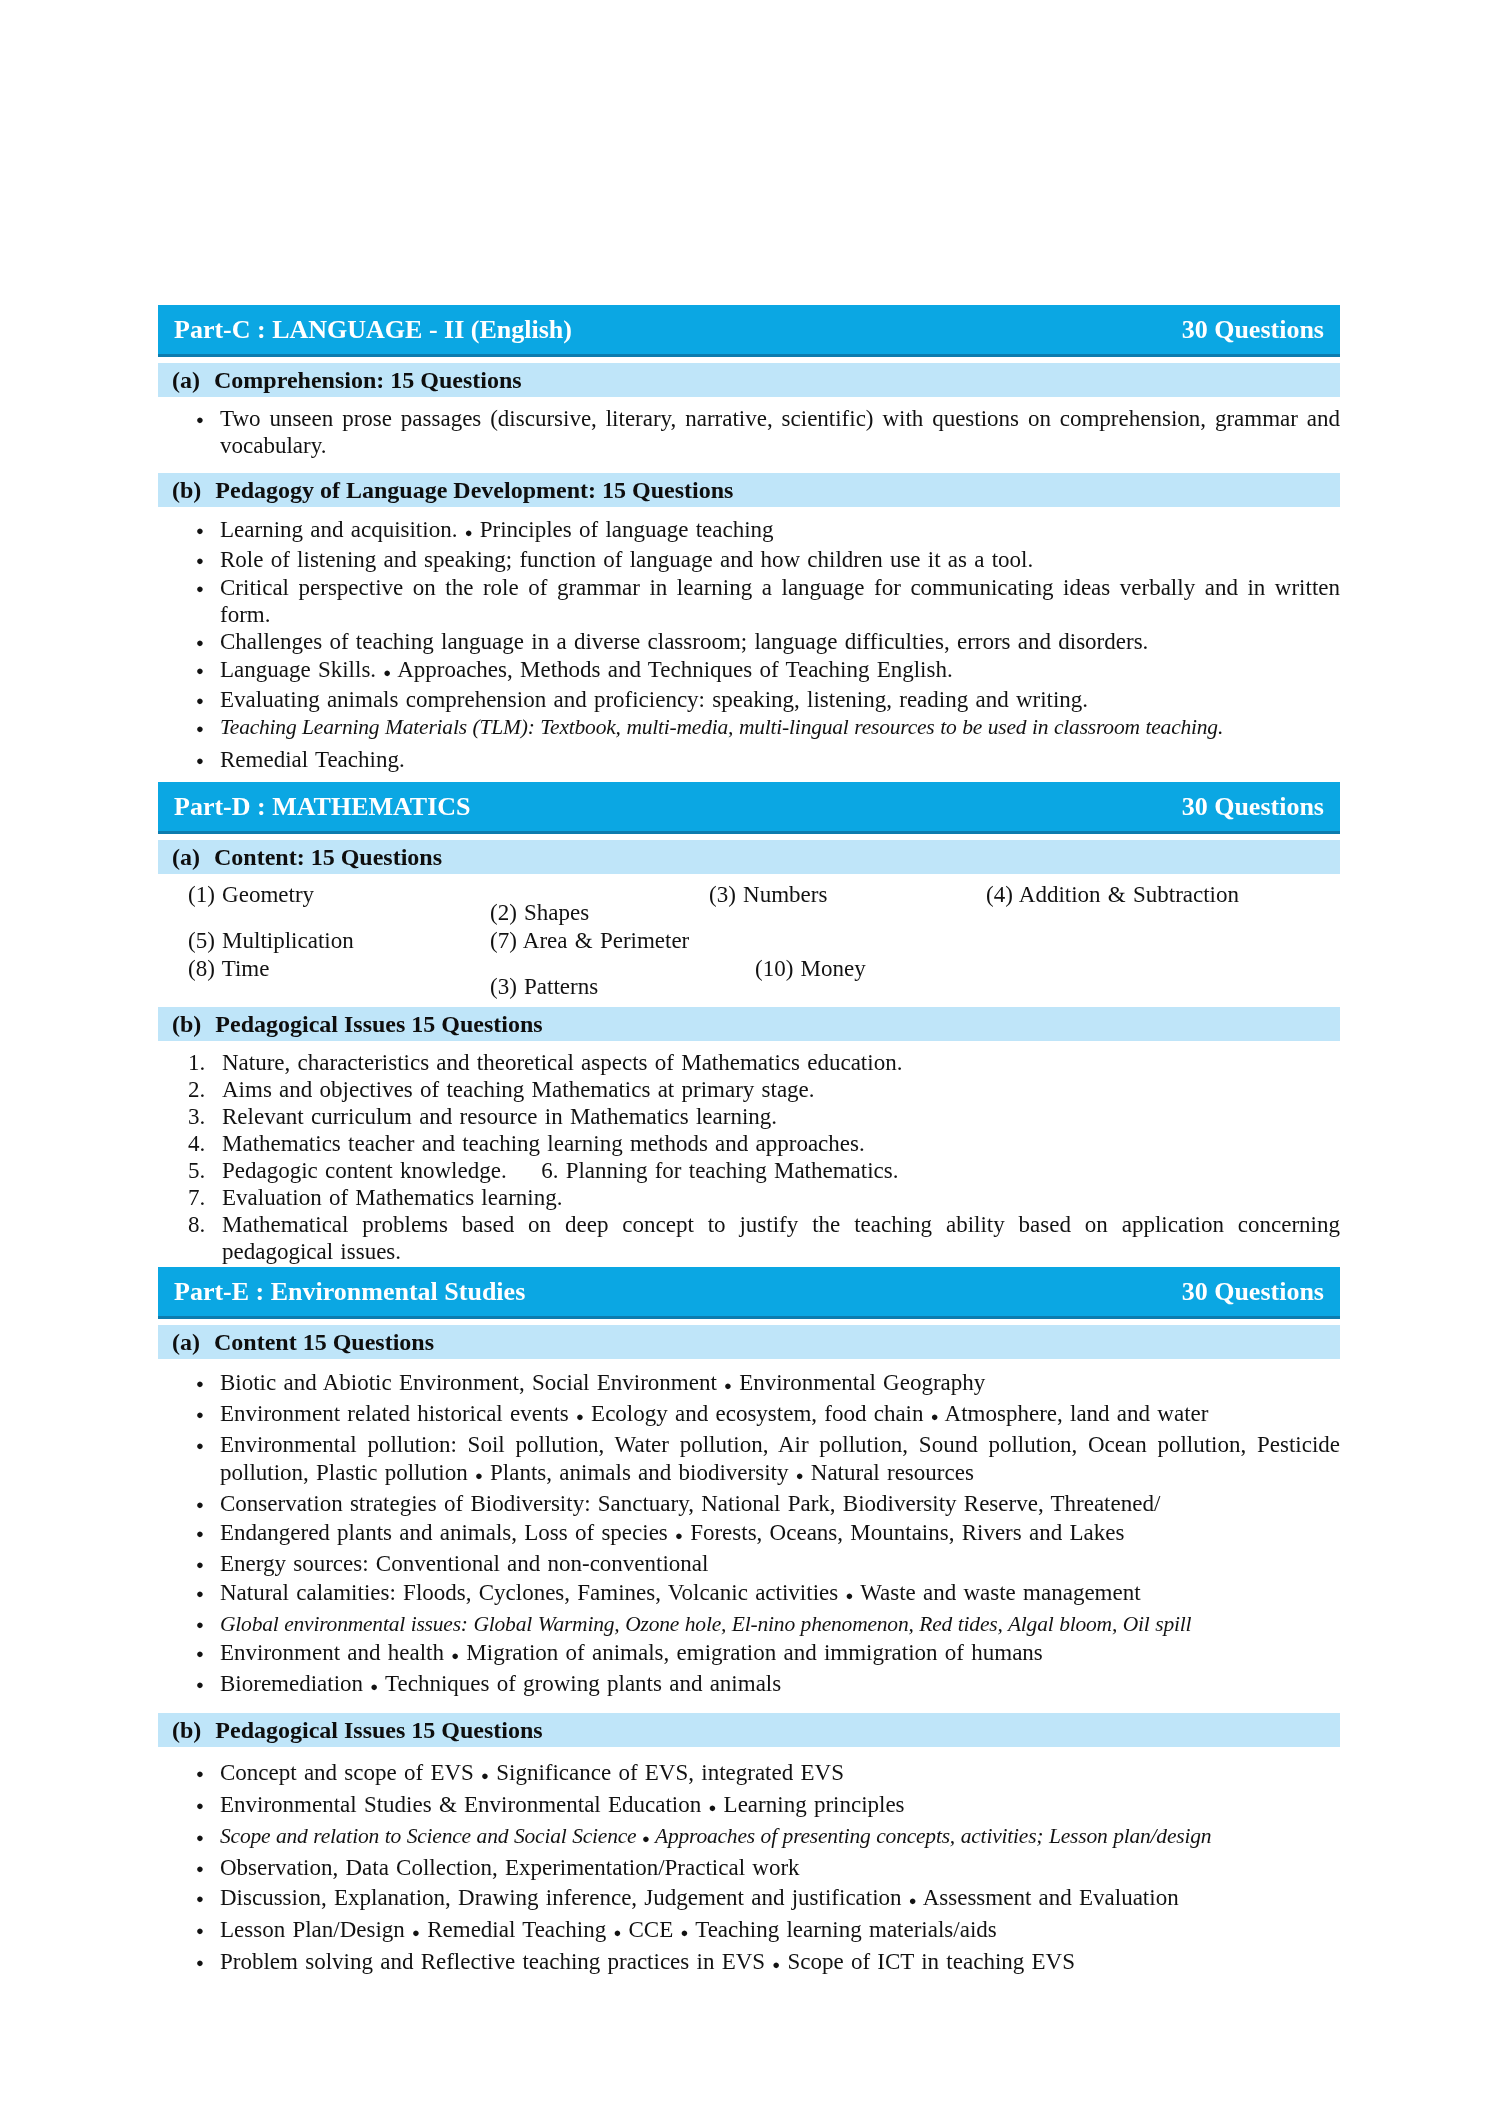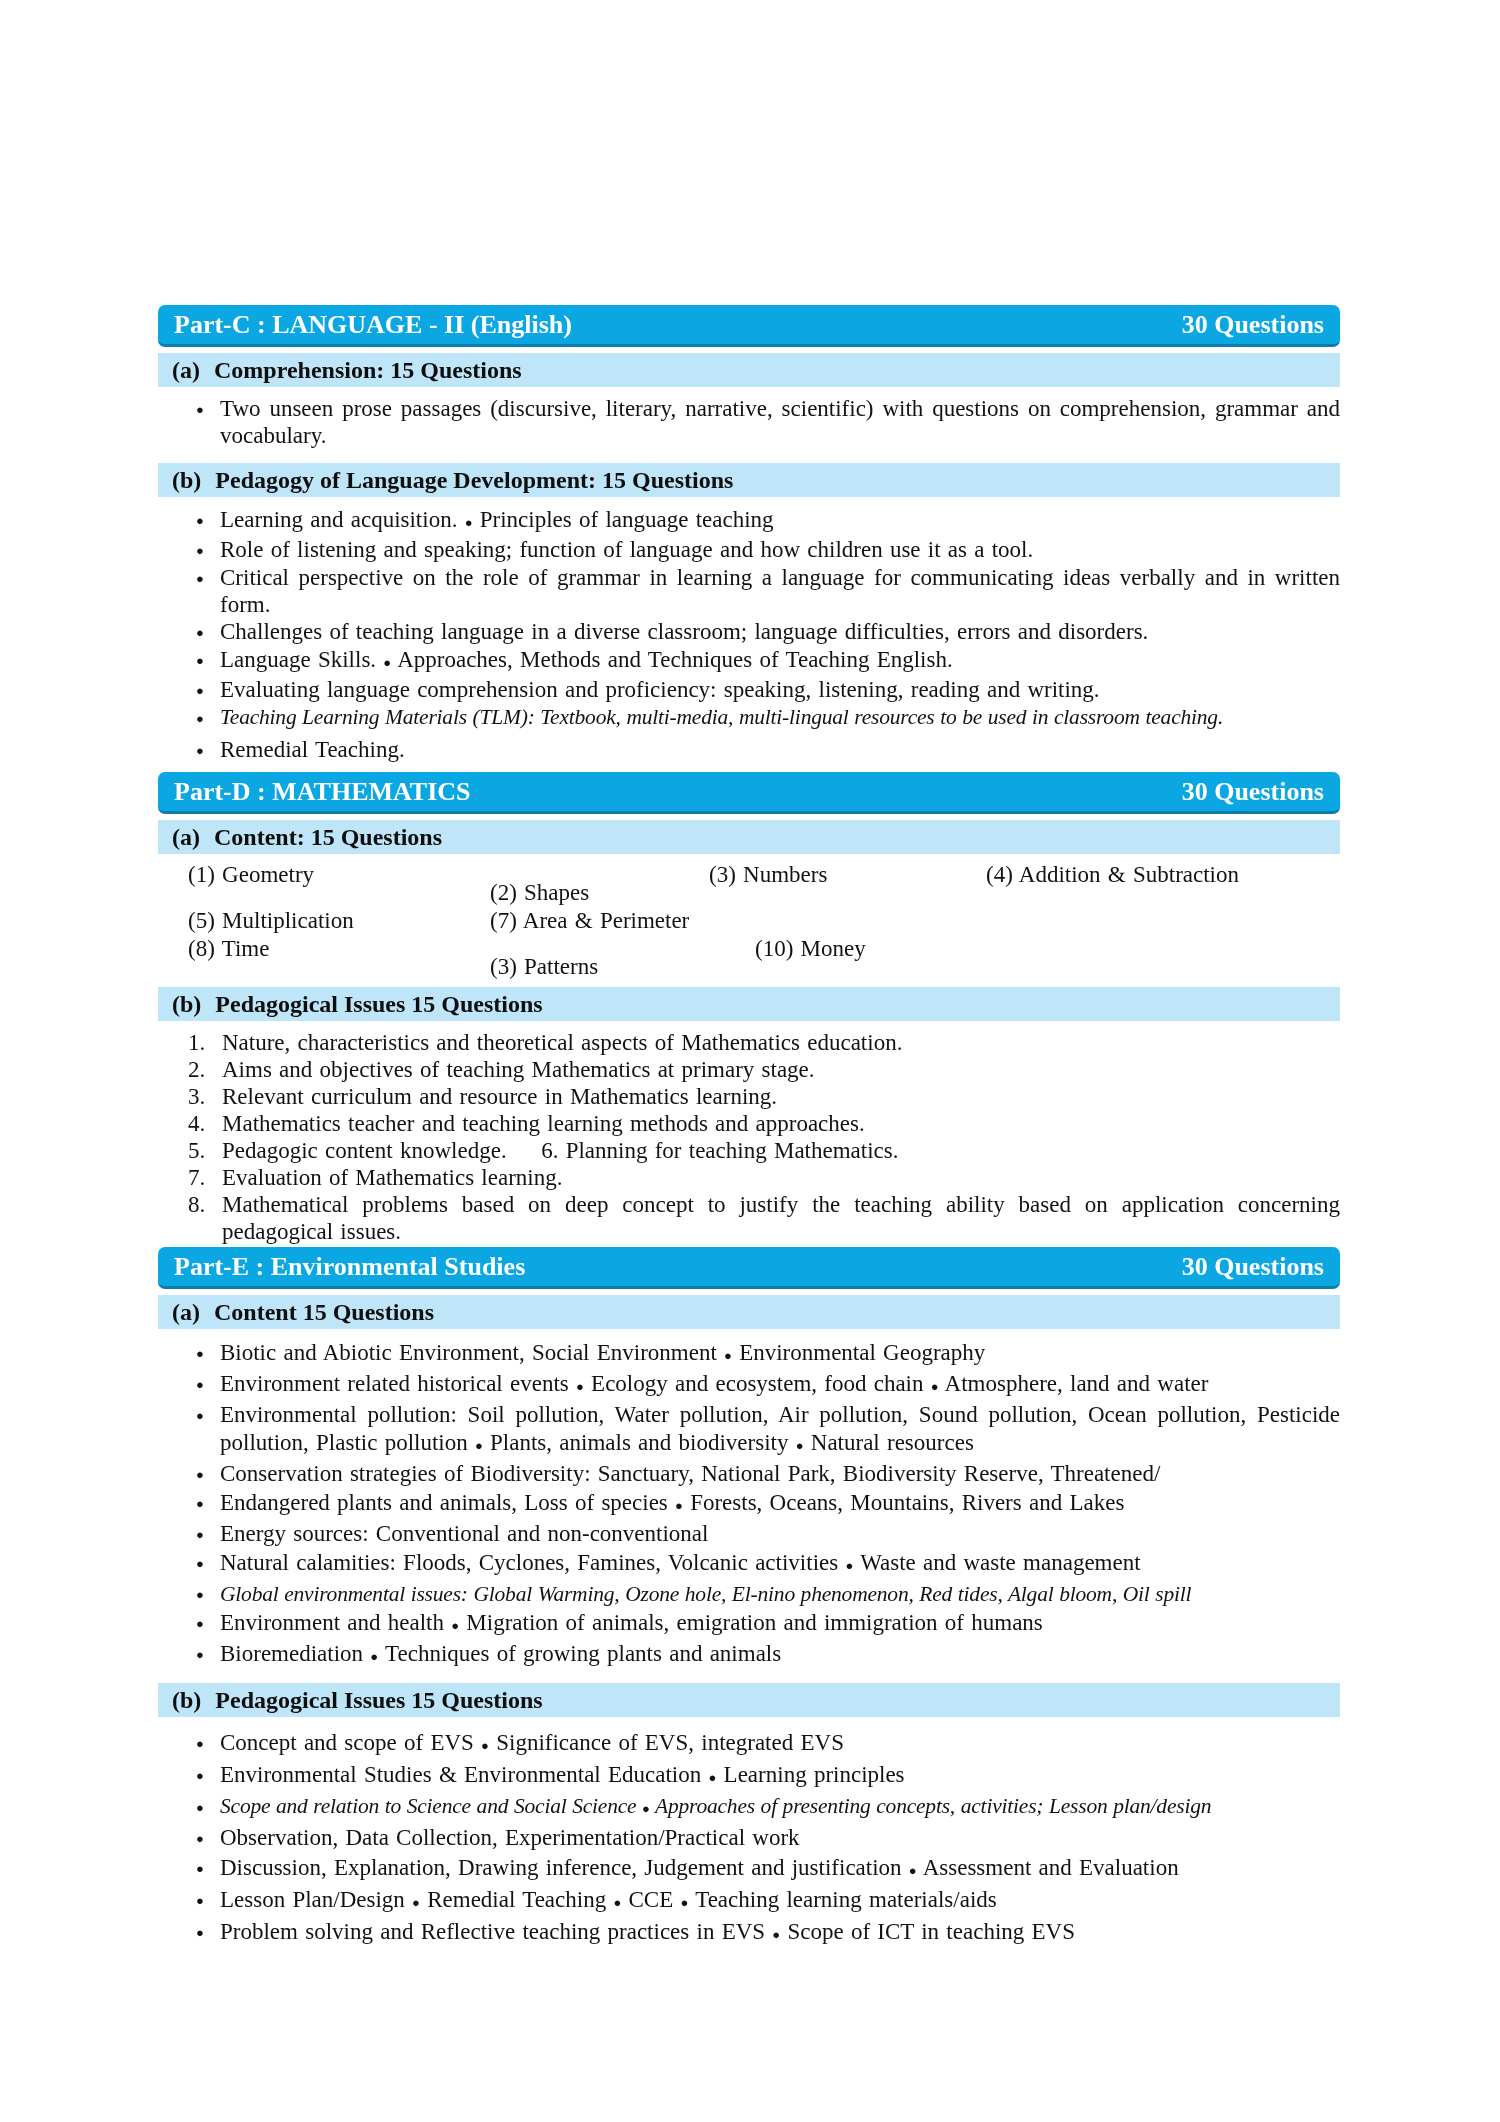--- a/index.html
+++ b/index.html
@@ -3,23 +3,23 @@
 <meta charset="utf-8">
 <style>
   * { box-sizing: border-box; }
   html,body { margin:0; padding:0; background:#ffffff; }
   body { font-family: "Liberation Serif", serif; color:#121212; }
   .page { position:relative; width:1500px; height:2122px; background:#ffffff; overflow:hidden; }
   .content { position:absolute; left:158px; top:305px; width:1182px; }
 
   .bar {
     display:flex; justify-content:space-between; align-items:center;
-    height:42px; padding:0 16px;
+    height:52px; padding:0 16px;
     background:#0ba7e3; border-bottom:3px solid #0d7cae;
-    color:#ffffff; font-weight:bold; font-size:26px;border-radius:7px;
+    color:#ffffff; font-weight:bold; font-size:26px;
   }
   .subbar {
     display:flex; align-items:baseline; gap:14px;
     height:34px; line-height:34px; margin-top:6px; padding:0 14px;
     background:#bfe5f9; color:#0e0e0e;
     font-weight:bold; font-size:24px;
   }
   .subbar .sb-title { white-space:nowrap; }
 
   .blk { font-size:23px; line-height:27px; word-spacing:1.5px; }
@@ -85,21 +85,21 @@
       <div class="bi indent38">
         <span class="dot">●</span>
         <span class="txt">Challenges of teaching language in a diverse classroom; language difficulties, errors and disorders.</span>
       </div>
       <div class="bi indent38">
         <span class="dot">●</span>
         <span class="txt">Language Skills.  <span class="idot">●</span> Approaches, Methods and Techniques of Teaching English.</span>
       </div>
       <div class="bi indent38">
         <span class="dot">●</span>
-        <span class="txt">Evaluating language comprehension and proficiency: speaking, listening, reading and writing.</span>
+        <span class="txt">Evaluating animals comprehension and proficiency: speaking, listening, reading and writing.</span>
       </div>
       <div class="bi indent38">
         <span class="dot">●</span>
         <span class="txt condensed">Teaching Learning Materials (TLM): Textbook, multi-media, multi-lingual resources to be used in classroom teaching.</span>
       </div>
       <div class="bi indent38 mt4">
         <span class="dot">●</span>
         <span class="txt">Remedial Teaching.</span>
       </div>
     </div>

